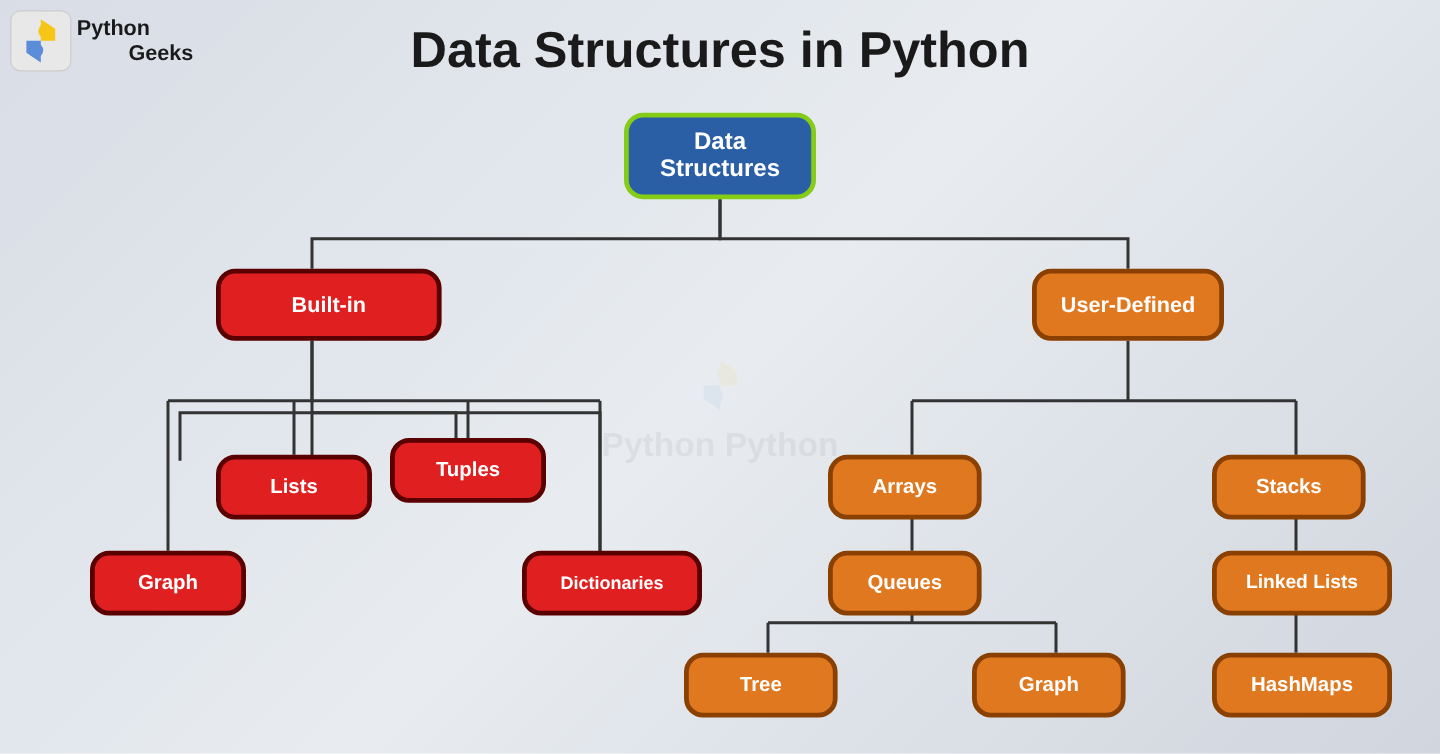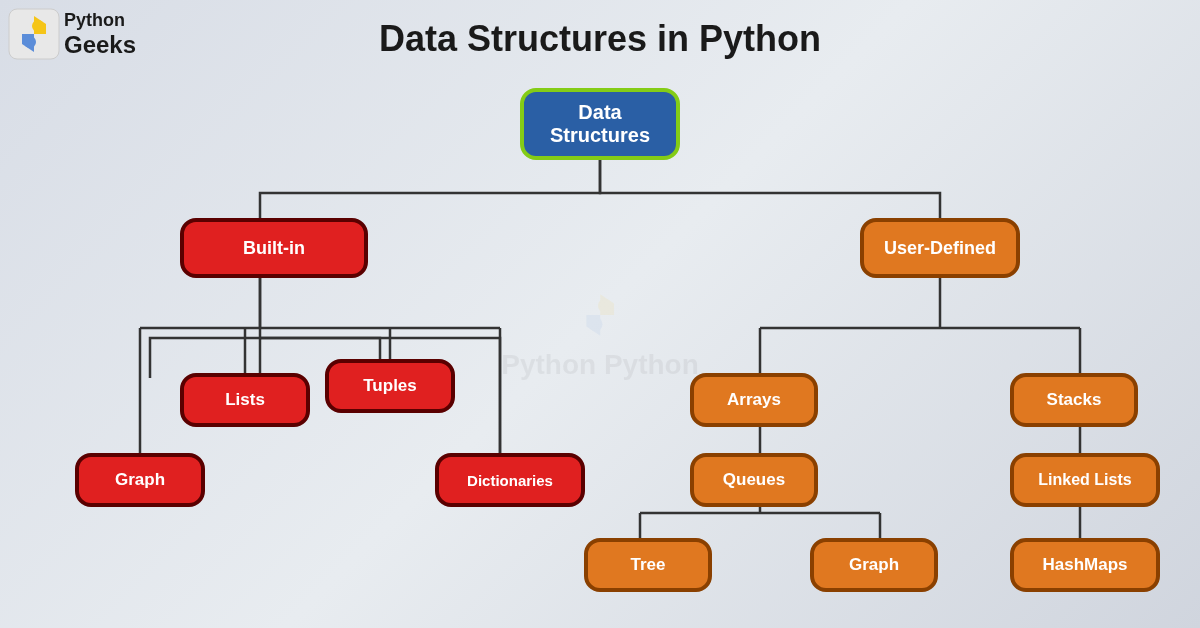--- a/index.html
+++ b/index.html
@@ -23,21 +23,21 @@
       gap: 4px;
     }
     .logo-icon {
       width: 52px;
       height: 52px;
     }
 
     
     .main-title {
       text-align: center;
-      font-size: 36px;
+      font-size: 42px;
       font-weight: bold;
       color: #1a1a1a;
       padding-top: 18px;
       padding-bottom: 8px;
     }
 
     
     .diagram {
       position: relative;
       width: 1160px;
@@ -142,21 +142,21 @@
     <rect x="1" y="1" width="50" height="50" rx="8" fill="#e8e8e8" stroke="#ccc" stroke-width="1"></rect>
 
     <path d="M26 8 L38 16 L38 26 L26 26 Z" fill="#f5c518"></path>
     <ellipse cx="30" cy="18" rx="6" ry="6" fill="#f5c518"></ellipse>
 
     <path d="M14 26 L26 26 L26 44 L14 36 Z" fill="#5b8dd9"></path>
     <ellipse cx="22" cy="34" rx="6" ry="6" fill="#5b8dd9"></ellipse>
   </svg>
   <div>
     <div style="font-size:18px;font-weight:bold;color:#1a1a1a;">Python</div>
-    <div style="font-size:24px;font-weight:bold;color:#1a1a1a;">Geeks</div>
+    <div style="font-size:18px;font-weight:bold;color:#1a1a1a;margin-left:43px;">Geeks</div>
   </div>
 </div>
 
 <div class="main-title">Data Structures in Python</div>
 
 <div class="diagram">
 
   <div class="watermark">
     <svg width="60" height="60" viewBox="0 0 52 52">
       <path d="M26 8 L38 16 L38 26 L26 26 Z" fill="#f5c518"></path>
@@ -248,21 +248,21 @@
   </div>
 
   <div class="node node-orange-sm" style="left:670px; top:385px;">
     <span>Queues</span>
   </div>
 
   <div class="node node-orange-sm" style="left:990px; top:385px; width:150px;">
     <span style="font-size:16px;">Linked Lists</span>
   </div>
 
-  <div class="node node-orange-sm" style="left:564px; top:470px;">
+  <div class="node node-orange-sm" style="left:550px; top:470px;">
     <span>Tree</span>
   </div>
 
   <div class="node node-orange-sm" style="left:790px; top:470px;">
     <span>Graph</span>
   </div>
 
   <div class="node node-orange-sm" style="left:990px; top:470px; width:150px;">
     <span>HashMaps</span>
   </div>

